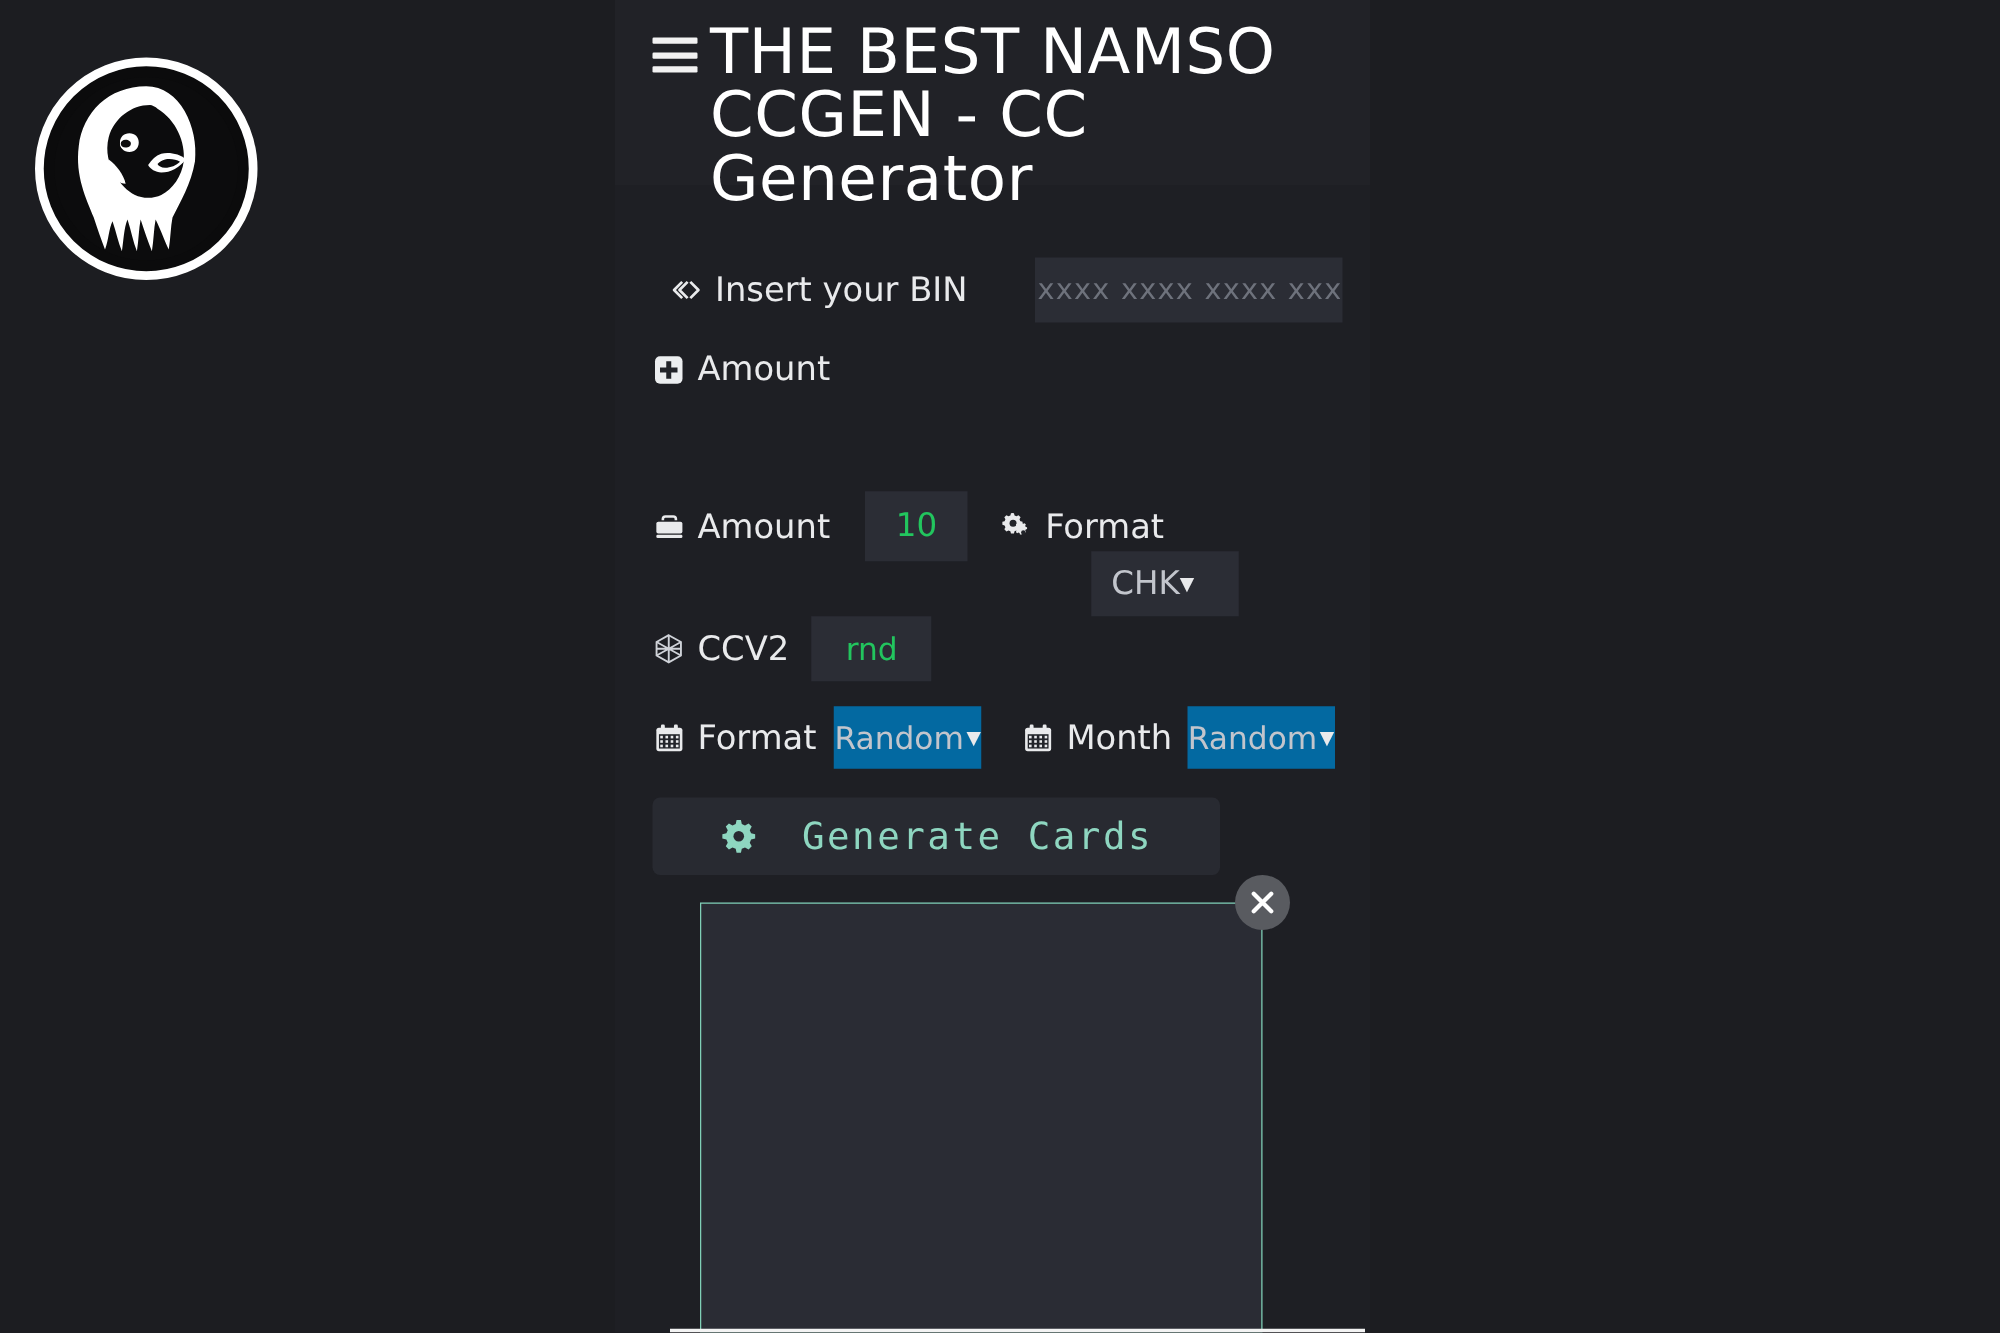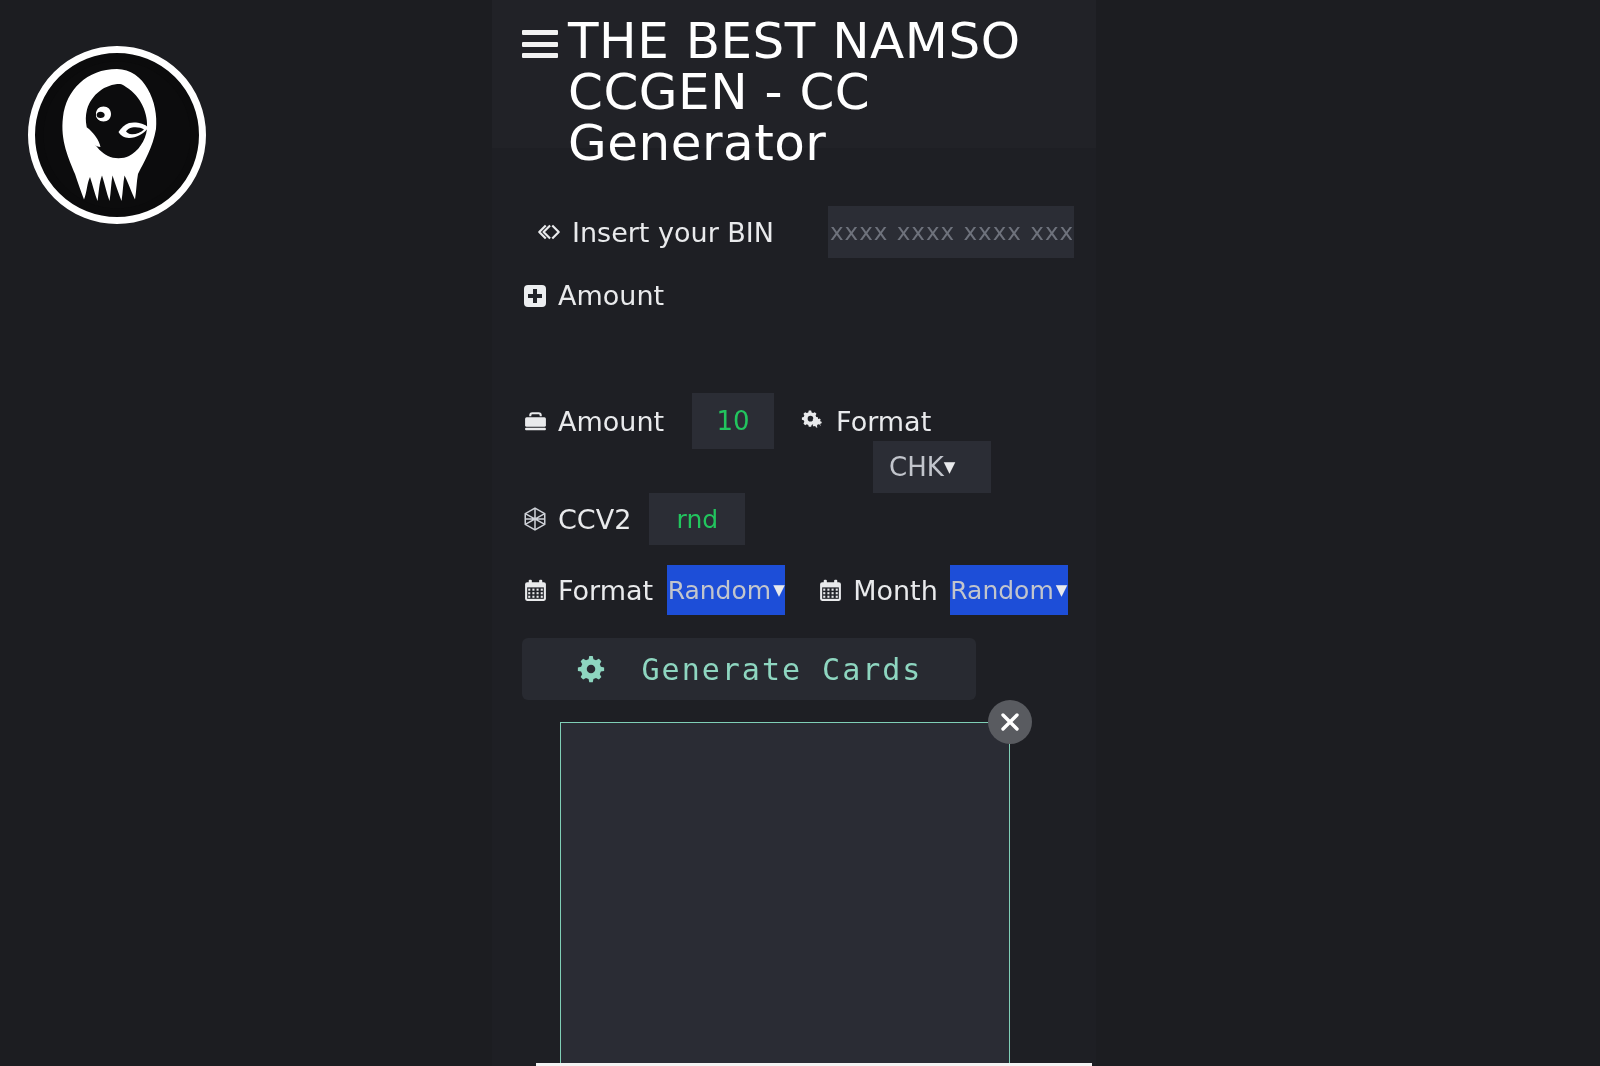--- a/index.html
+++ b/index.html
@@ -233,21 +233,21 @@
   .ccv2-input {
     width: 96px;
     height: 52px;
     margin-left: 18px;
     font-size: 25px;
   }
 
   
   .row-my { top: 237px; }
   .sel {
-    background: #1d4ed8;
+    background: #0369a1;
     color: #c2c5cc;
     font-size: 25px;
     font-family: "DejaVu Sans", sans-serif;
     height: 50px;
     display: inline-flex;
     align-items: center;
     justify-content: center;
     gap: 2px;
     padding: 0 10px;
     box-sizing: border-box;

